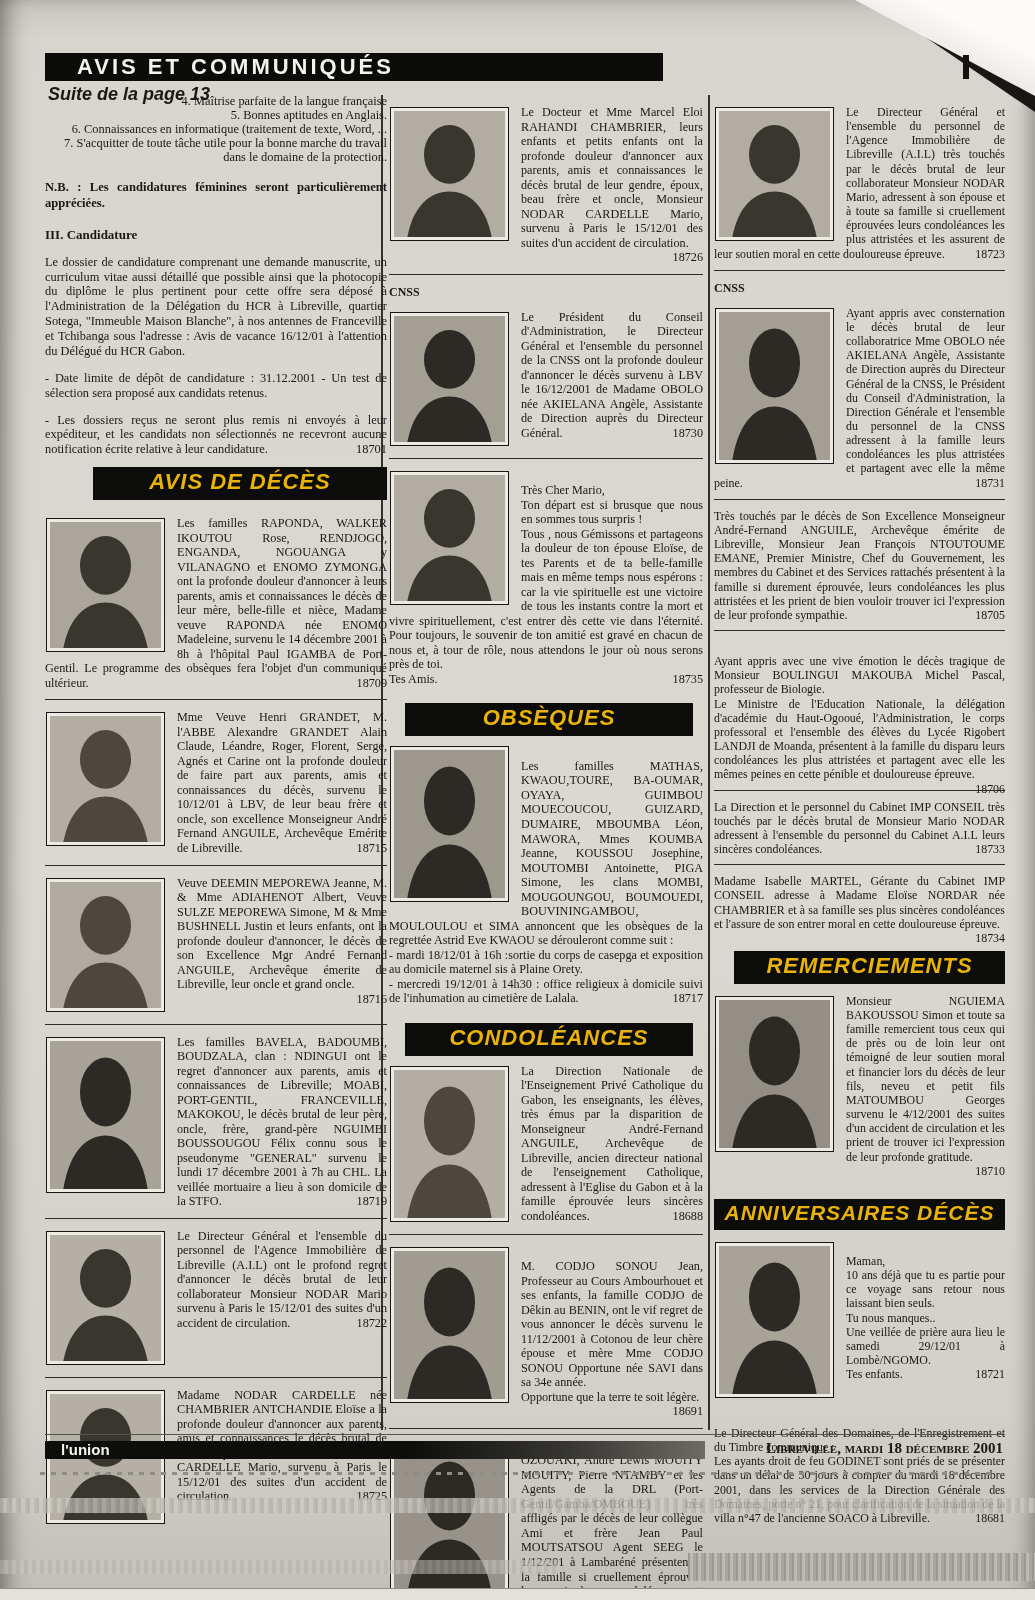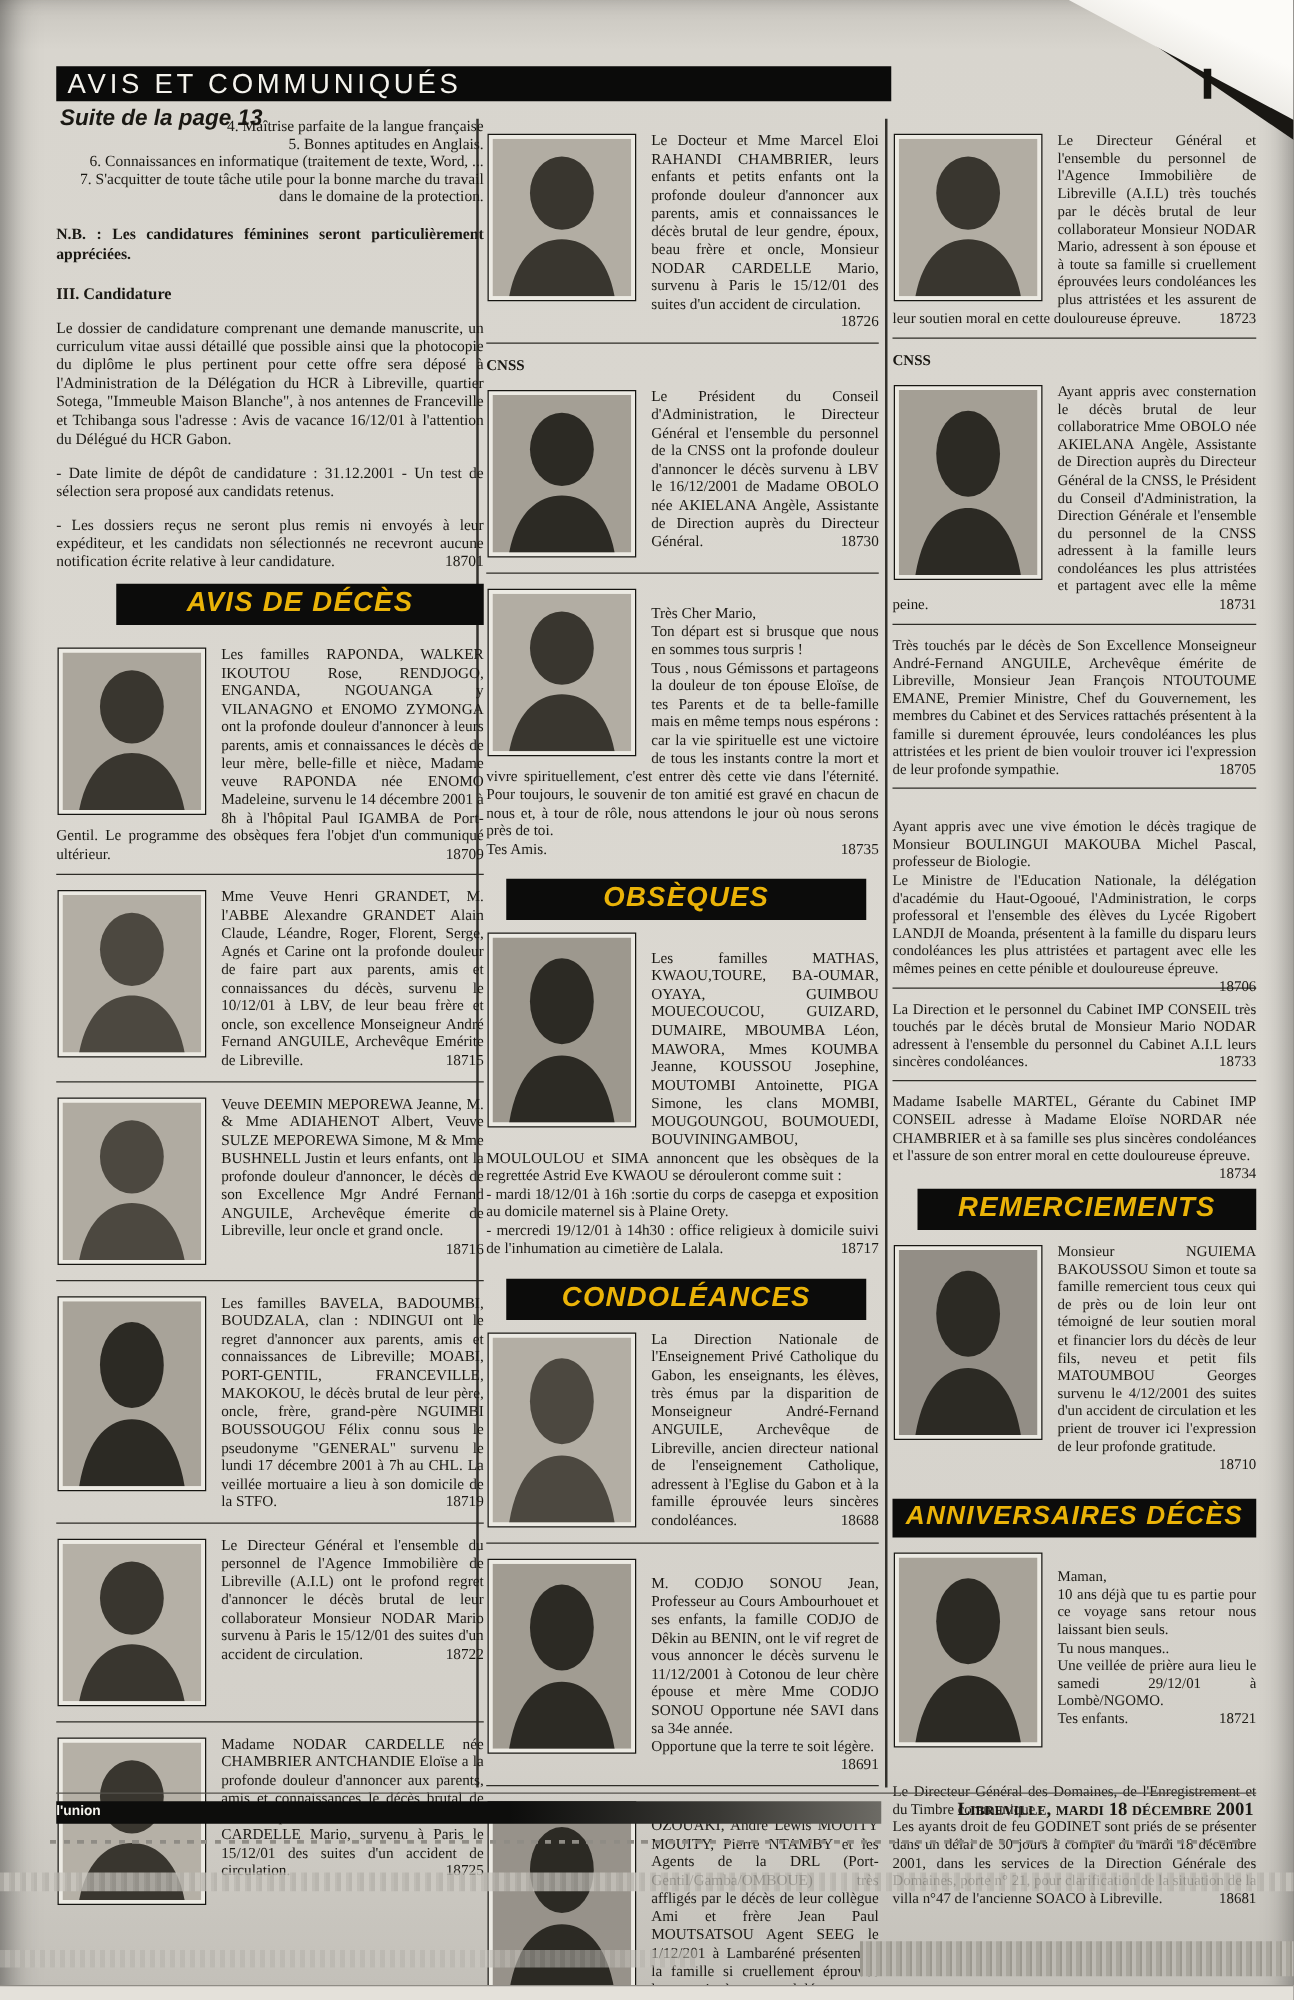--- a/index.html
+++ b/index.html
@@ -1,23 +1,23 @@
 <!DOCTYPE html>
 <html><head>
 <meta charset="utf-8">
 <style>
   html,body{margin:0;padding:0;background:#8e8b85;}
   #page{position:relative;width:1035px;height:1600px;margin:0 auto;overflow:hidden;
     background:linear-gradient(180deg,#c8c5be 0,#d8d5ce 40px,#dbd8d1 55%,#d3d0c9 88%,#c2bfb8 100%);
     box-shadow:inset 20px 0 26px -16px rgba(0,0,0,.5), inset -16px 0 22px -13px rgba(0,0,0,.4);
     font-family:"Liberation Serif",serif;color:#1a1813;}
   
-  .topbar{position:absolute;left:45px;top:53px;width:668px;height:28px;background:#0b0b0a;color:#f4f2ec;
-    font-family:"Liberation Sans",sans-serif;font-weight:normal;font-size:22px;letter-spacing:3px;
-    line-height:28px;padding-left:9px;box-sizing:border-box;}
+  .topbar{position:absolute;left:45px;top:53px;width:618px;height:28px;background:#0b0b0a;color:#f4f2ec;
+    font-family:"Liberation Sans",sans-serif;font-weight:bold;font-size:22px;letter-spacing:3px;
+    line-height:28px;padding-left:32px;box-sizing:border-box;}
   .suite{position:absolute;left:48px;top:84px;font-family:"Liberation Sans",sans-serif;
     font-weight:bold;font-style:italic;font-size:18px;}
   .tick{position:absolute;left:963px;top:55px;width:6px;height:24px;background:#14130f;}
   .corner-dark{position:absolute;right:0;top:0;width:200px;height:112px;background:#191713;
     clip-path:polygon(18% 0,100% 0,100% 100%);}
   .corner-white{position:absolute;right:0;top:0;width:180px;height:96px;
     background:linear-gradient(205deg,#fcfbf8 30%,#dedbd4 75%,#b8b5ae);
     clip-path:polygon(0 0,100% 0,100% 100%);}
   
   .colL{position:absolute;left:45px;top:95px;width:342px;}
@@ -48,21 +48,21 @@
   .photo{float:left;width:111px;height:126px;border:1.5px solid #161511;background:#eceae3;
     padding:3px;margin:2px 12px 3px 1px;box-sizing:content-box;}
   .photo.tall{height:148px;}
   .photo svg{display:block;width:100%;height:100%;}
   .c1{color:#39362f;} .c2{color:#4c4840;} .c3{color:#2c2a24;}
   
   .note{padding:9px 0 8px;}
   
   .footbar{position:absolute;left:45px;top:1441px;width:660px;height:18px;
     background:linear-gradient(90deg,#0d0d0c 0 55%,#393834 80%,#6d6b65 100%);color:#f6f4ee;
-    font-family:"Liberation Sans",sans-serif;font-weight:bold;font-size:11px;line-height:17px;padding-left:0;
+    font-family:"Liberation Sans",sans-serif;font-weight:bold;font-size:15px;line-height:17px;padding-left:16px;
     box-sizing:border-box;}
   .footdate{position:absolute;right:32px;top:1440px;font-variant:small-caps;font-weight:bold;font-size:15px;}
   .footrule{position:absolute;left:45px;top:1434px;width:960px;border-top:1px solid #55534d;}
   
   .perf{position:absolute;left:40px;top:1472px;width:955px;height:3px;
     background:repeating-linear-gradient(90deg,#8f8c85 0 5px,transparent 5px 11px);}
   .noise1{position:absolute;left:0;top:1498px;width:1035px;height:15px;opacity:.75;
     background:repeating-linear-gradient(90deg,#b3b0a9 0 3px,#ccc9c2 3px 7px,#bbb8b1 7px 9px);}
   .noise2{position:absolute;left:688px;top:1553px;width:347px;height:28px;
     background:repeating-linear-gradient(90deg,#9b988f 0 2px,#bdbab3 2px 5px,#aaa79e 5px 8px);}

